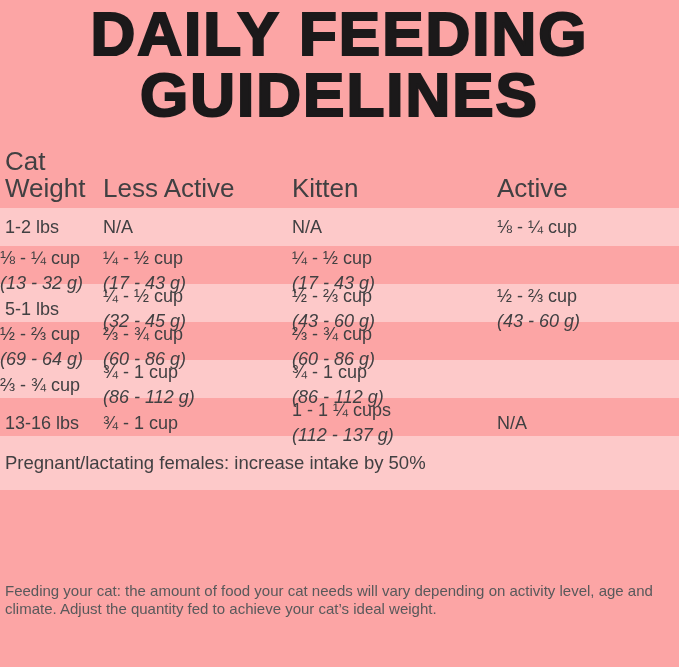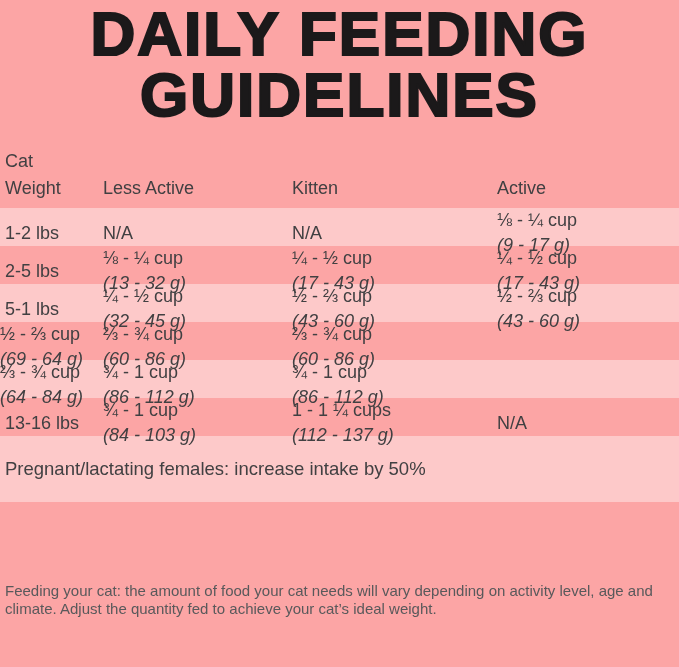--- a/index.html
+++ b/index.html
@@ -24,21 +24,21 @@
     white-space:pre-line;
     padding-top:3px;
   }
   
   .header-row {
     position:absolute; top:146px; left:0; right:0;
     height:58px;
     display:grid;
     grid-template-columns:103px 189px 205px 1fr;
     align-items:end;
-    font-size:18px; line-height:27px;
+    font-size:26px; line-height:27px;
     color:#414042;
   }
   .header-row .hcell { padding-bottom:2px; }
   .header-row .hc1 { padding-left:5px; white-space:pre-line; }
   
   .rows {
     position:absolute; top:208px; left:0; right:0;
   }
   .trow {
     height:38px;
@@ -48,21 +48,21 @@
   .trow.pink { background:#fdc9c9; }
   .cell {
     display:flex; flex-direction:column; justify-content:center;
     font-size:18px; line-height:25px;
   }
   .cell.c1 { padding-left:5px; }
   .ln:empty { display:none; }
   .ln.grams { font-style:italic; }
   
   .band {
-    height:66px;
+    height:54px;
     background:#fdc9c9;
     display:flex; align-items:center;
     padding-left:5px;
     font-size:18.5px;
     color:#414042;
   }
   
   .note {
     position:absolute; left:0; right:7px;
     padding:0 6px 0 5px;
@@ -98,28 +98,24 @@
       <div class="cell">
         <span class="ln">N/A</span>
 
       </div>
       <div class="cell">
         <span class="ln">N/A</span>
 
       </div>
       <div class="cell">
         <span class="ln">⅛ - ¼ cup</span>
-        <span class="ln grams">(9 - 17 g)</span>
       </div>
     </div>
 
     <div class="trow">
-      <div class="cell c1">
-        <span class="ln">2-5 lbs</span>
-      </div>
       <div class="cell">
         <span class="ln">⅛ - ¼ cup</span>
         <span class="ln grams">(13 - 32 g)</span>
       </div>
       <div class="cell">
         <span class="ln">¼ - ½ cup</span>
         <span class="ln grams">(17 - 43 g)</span>
       </div>
       <div class="cell">
         <span class="ln">¼ - ½ cup</span>
@@ -156,39 +152,37 @@
       </div>
       <div class="cell">
         <span class="ln">⅔ - ¾ cup</span>
         <span class="ln grams">(60 - 86 g)</span>
       </div>
     </div>
 
     <div class="trow pink">
       <div class="cell">
         <span class="ln">⅔ - ¾ cup</span>
-        <span class="ln grams">(64 - 84 g)</span>
       </div>
       <div class="cell">
         <span class="ln">¾ - 1 cup</span>
         <span class="ln grams">(86 - 112 g)</span>
       </div>
       <div class="cell">
         <span class="ln">¾ - 1 cup</span>
         <span class="ln grams">(86 - 112 g)</span>
       </div>
     </div>
 
     <div class="trow">
       <div class="cell c1">
         <span class="ln">13-16 lbs</span>
       </div>
       <div class="cell">
         <span class="ln">¾ - 1 cup</span>
-        <span class="ln grams">(84 - 103 g)</span>
       </div>
       <div class="cell">
         <span class="ln">1 - 1 ¼ cups</span>
         <span class="ln grams">(112 - 137 g)</span>
       </div>
       <div class="cell">
         <span class="ln">N/A</span>
 
       </div>
     </div>

